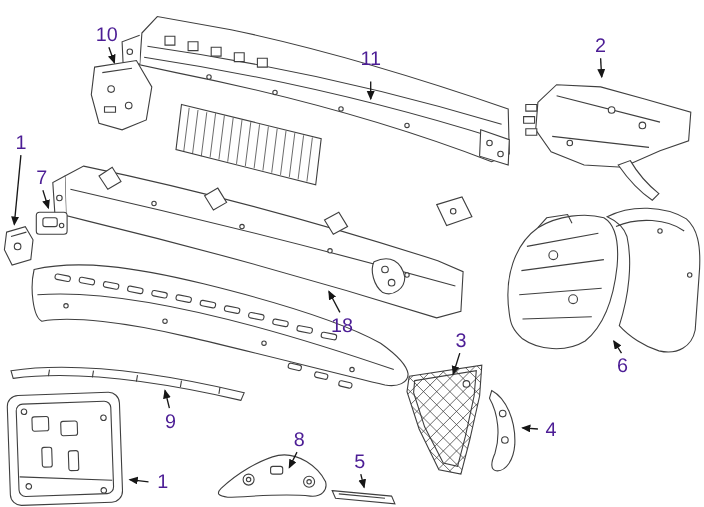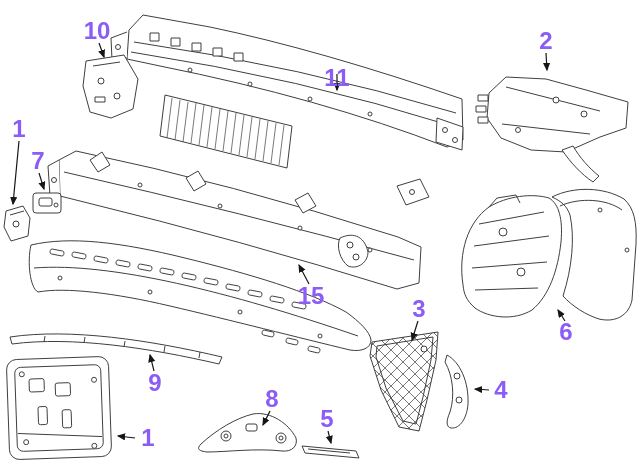--- a/index.html
+++ b/index.html
@@ -17,24 +17,24 @@
   .art .part ellipse{
     stroke:#3f3f3f;stroke-width:1;fill:#ffffff;
     vector-effect:non-scaling-stroke;
   }
   .art .part .nf{fill:none;}
   .art .part .thin{fill:none;stroke-width:.7;}
   .art .leader{stroke:#161616;stroke-width:1.2;fill:none;marker-end:url(#arrowhead);}
   .callout{
     position:absolute;
     transform:translate(-50%,-50%);
-    font-weight:bold;
-    font-size:24px;
+    font-weight:normal;
+    font-size:18px;
     line-height:1;
-    color:#8b5cf6;
+    color:#4c1d95;
     cursor:pointer;
     user-select:none;
   }
 </style>
 </head>
 <body>
 
 <div class="canvas">
 
   <svg class="art" width="640" height="461" viewBox="0 0 640 461">
@@ -227,17 +227,17 @@
   <div class="callout" style="left:19px;top:129px">1</div>
   <div class="callout" style="left:546px;top:41px">2</div>
   <div class="callout" style="left:419px;top:309px">3</div>
   <div class="callout" style="left:501px;top:390px">4</div>
   <div class="callout" style="left:327px;top:419px">5</div>
   <div class="callout" style="left:566px;top:332px">6</div>
   <div class="callout" style="left:38px;top:161px">7</div>
   <div class="callout" style="left:272px;top:399px">8</div>
   <div class="callout" style="left:155px;top:383px">9</div>
   <div class="callout" style="left:97px;top:31px">10</div>
-  <div class="callout" style="left:337px;top:78px">11</div>
-  <div class="callout" style="left:311px;top:296px">15</div>
+  <div class="callout" style="left:337px;top:53px">11</div>
+  <div class="callout" style="left:311px;top:296px">18</div>
   <div class="callout" style="left:148px;top:438px">1</div>
 
 </div>
 
 </body></html>

